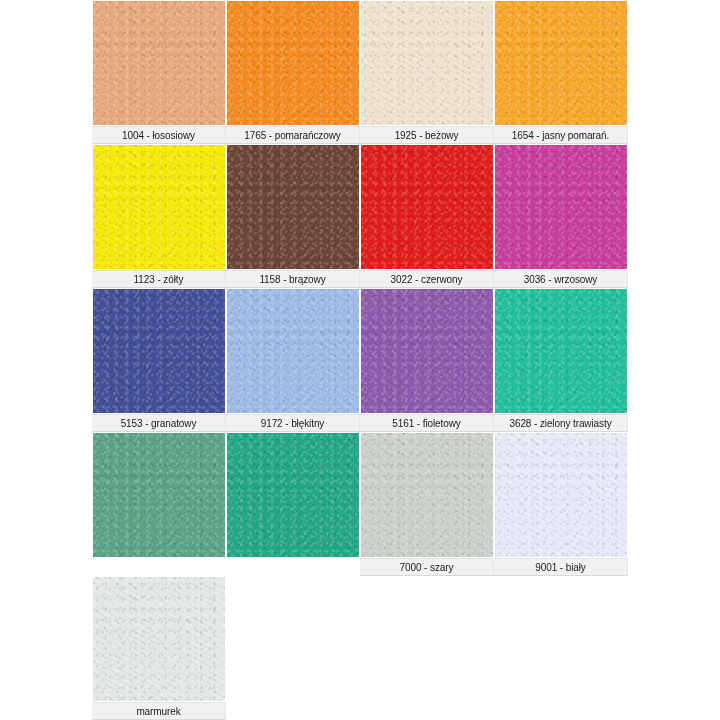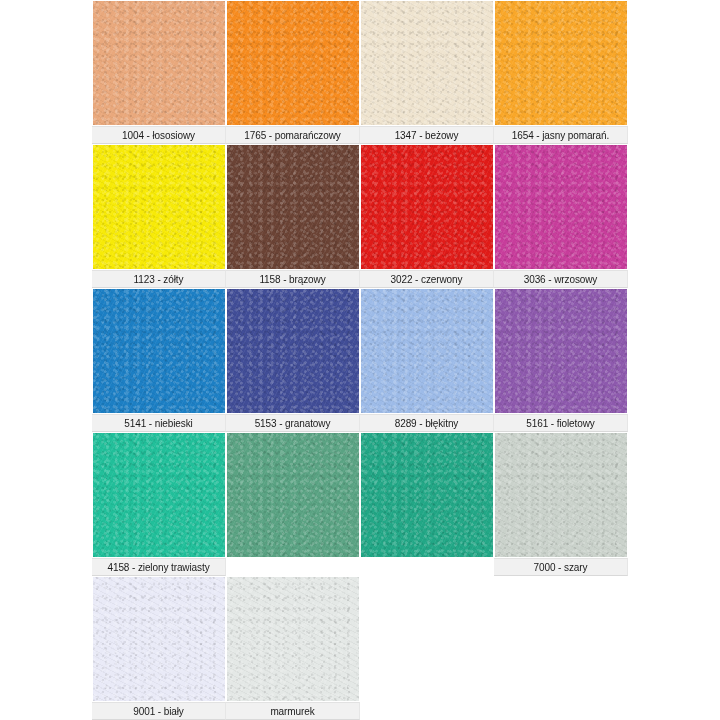--- a/index.html
+++ b/index.html
@@ -119,21 +119,21 @@
           <div class="grain"></div>
           <div class="grain2"></div>
         </div>
         <div class="swatch-label">1765 - pomarańczowy</div>
       </div>
       <div class="swatch-cell">
         <div class="swatch-color" style="background-color: rgb(239, 228, 207);">
           <div class="grain"></div>
           <div class="grain2"></div>
         </div>
-        <div class="swatch-label">1347 - beżowy</div>
+        <div class="swatch-label">1925 - beżowy</div>
       </div>
       <div class="swatch-cell">
         <div class="swatch-color" style="background-color: rgb(249, 167, 41);">
           <div class="grain"></div>
           <div class="grain2"></div>
         </div>
         <div class="swatch-label">1654 - jasny pomarań.</div>
       </div>
       <div class="swatch-cell">
         <div class="swatch-color" style="background-color: rgb(247, 234, 7);">
@@ -157,53 +157,46 @@
         <div class="swatch-label">3022 - czerwony</div>
       </div>
       <div class="swatch-cell">
         <div class="swatch-color" style="background-color: rgb(199, 61, 155);">
           <div class="grain"></div>
           <div class="grain2"></div>
         </div>
         <div class="swatch-label">3036 - wrzosowy</div>
       </div>
       <div class="swatch-cell">
-        <div class="swatch-color" style="background-color: rgb(28, 127, 196);">
-          <div class="grain"></div>
-          <div class="grain2"></div>
-        </div>
-        <div class="swatch-label">5141 - niebieski</div>
-      </div>
-      <div class="swatch-cell">
         <div class="swatch-color" style="background-color: rgb(65, 77, 151);">
           <div class="grain"></div>
           <div class="grain2"></div>
         </div>
         <div class="swatch-label">5153 - granatowy</div>
       </div>
       <div class="swatch-cell">
         <div class="swatch-color" style="background-color: rgb(157, 187, 232);">
           <div class="grain"></div>
           <div class="grain2"></div>
         </div>
-        <div class="swatch-label">8289 - błękitny</div>
+        <div class="swatch-label">9172 - błękitny</div>
       </div>
       <div class="swatch-cell">
         <div class="swatch-color" style="background-color: rgb(141, 89, 173);">
           <div class="grain"></div>
           <div class="grain2"></div>
         </div>
         <div class="swatch-label">5161 - fioletowy</div>
       </div>
       <div class="swatch-cell">
         <div class="swatch-color" style="background-color: rgb(33, 191, 154);">
           <div class="grain"></div>
           <div class="grain2"></div>
         </div>
-        <div class="swatch-label">4158 - zielony trawiasty</div>
+        <div class="swatch-label">3628 - zielony trawiasty</div>
       </div>
       <div class="swatch-cell">
         <div class="swatch-color" style="background-color: rgb(90, 163, 131);">
           <div class="grain"></div>
           <div class="grain2"></div>
         </div>
       </div>
       <div class="swatch-cell">
         <div class="swatch-color" style="background-color: rgb(34, 167, 134);">
           <div class="grain"></div>

